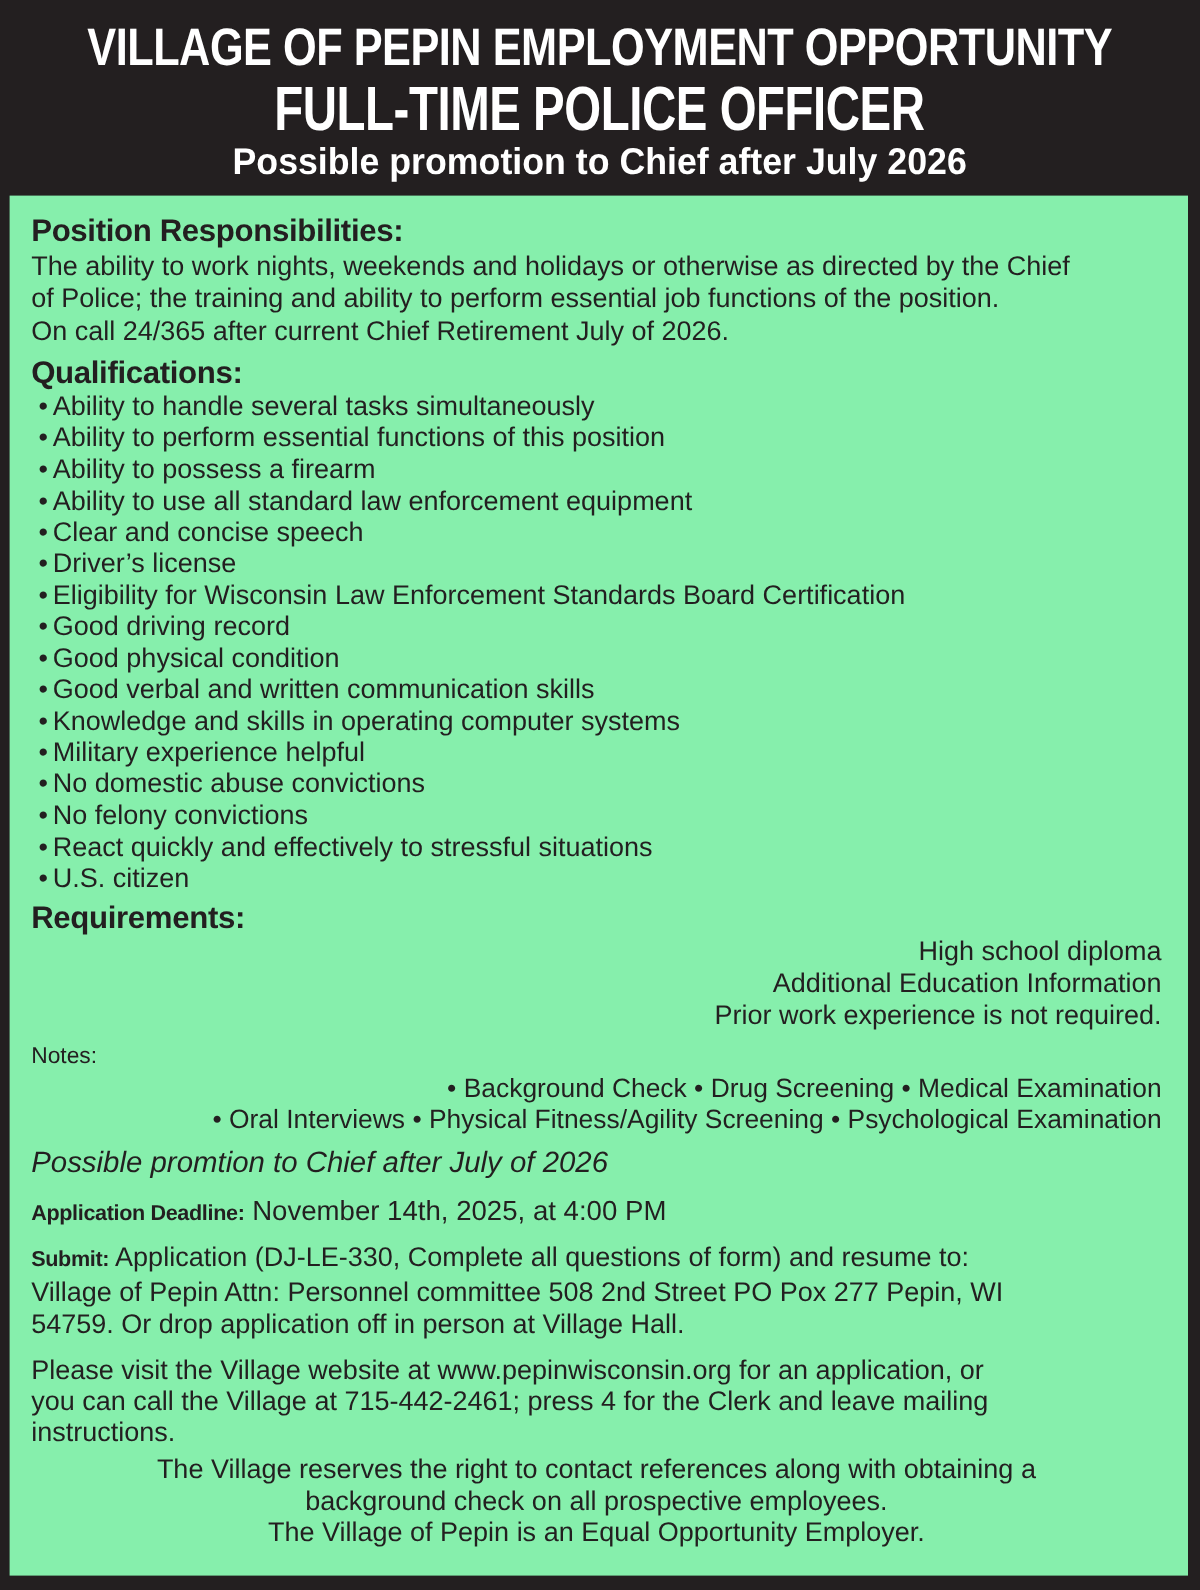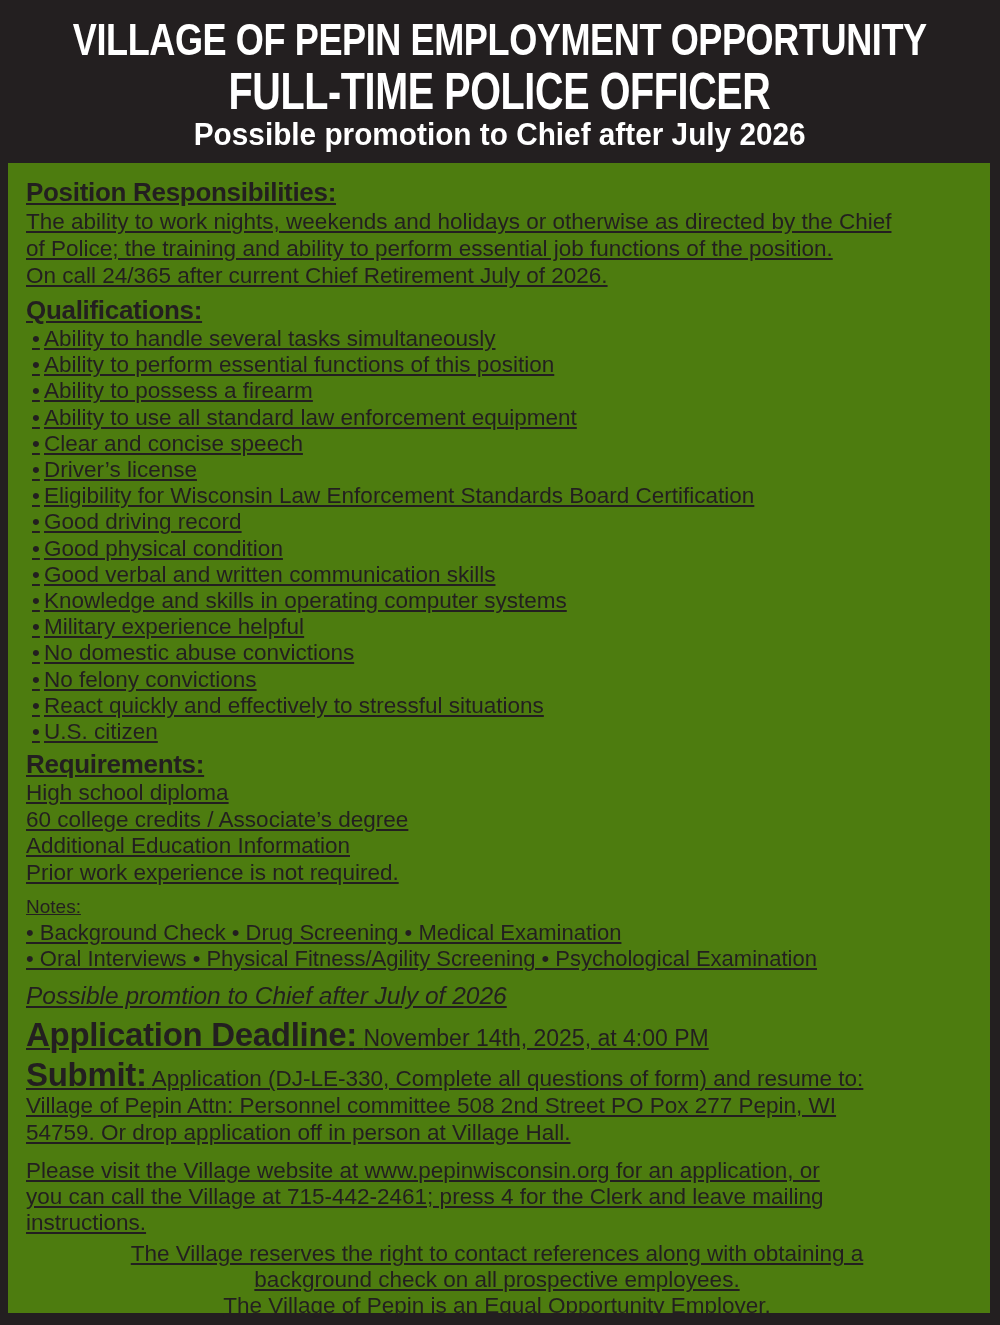--- a/index.html
+++ b/index.html
@@ -32,43 +32,42 @@
     transform: scaleX(0.76); transform-origin: center;
     letter-spacing: -0.5px;
   }
   .banner-line3 {
     font-size: 31px; font-weight: bold; line-height: 38px; white-space: nowrap;
     transform: scaleX(0.96); transform-origin: center;
   }
   
   .sheet {
     position: absolute; left: 8px; right: 10px; top: 163px; bottom: 12px;
-    background: #4d7c0f;
+    background: #86efac;
     padding: 16px 22px 0 18px;
-    text-decoration: underline;
   }
   .h2 {
     font-size: 26px; font-weight: bold; line-height: 26px; margin: 0 0 3px 0;
     letter-spacing: -0.3px;
   }
   .para { margin: 0 0 8px 0; }
   .line { font-size: 22.5px; line-height: 27px; white-space: nowrap; }
   .bullets { margin: 0 0 6px 0; }
   .bullet-row { display: flex; line-height: 26.2px; font-size: 22.5px; }
   .dot { width: 18px; padding-left: 6px; flex: 0 0 18px; }
-  .req-lines .line { line-height: 26.5px; }
+  .req-lines .line { line-height: 26.5px; text-align: right; }
   .notes-label { font-size: 19px; line-height: 25px; margin: 8px 0 1px 0; }
-  .notes-lines { text-align: left; margin: 0 0 10px 0; }
+  .notes-lines { text-align: right; margin: 0 0 10px 0; }
   .notes-lines .line { font-size: 22px; line-height: 26px; }
   .promo-note {
     font-style: italic; font-size: 24.5px; line-height: 28px;
     margin: 0 0 10px 0; white-space: nowrap;
   }
   .label-para { font-size: 23px; line-height: 30px; margin: 0 0 8px 0; white-space: nowrap; }
-  .bold-label { font-size: 33px; font-weight: bold; letter-spacing: -0.3px; }
+  .bold-label { font-size: 18px; font-weight: bold; letter-spacing: -0.3px; }
   .submit-block { margin: 0 0 12px 0; }
   .submit-block .line { line-height: 27px; }
   .website-block { margin: 0 0 5px 0; }
   .website-block .line { line-height: 26px; }
   .footer-block { text-align: center; }
   .footer-block .line { line-height: 26px; }
 </style>
 </head>
 <body>
 
@@ -171,21 +170,20 @@
         <div class="bullet-row">
           <span class="dot">•</span>
           <span>U.S. citizen</span>
         </div>
       </div>
 
     <div class="h2">Requirements:</div>
     <div class="para req-lines">
 
     <div class="line">High school diploma</div>
-        <div class="line">60 college credits / Associate’s degree</div>
         <div class="line">Additional Education Information</div>
         <div class="line">Prior work experience is not required.</div>
       </div>
 
     <div class="notes-label">Notes:</div>
     <div class="notes-lines">
 
     <div class="line">•  Background Check  •  Drug Screening  •  Medical Examination</div>
         <div class="line">•  Oral Interviews  •  Physical Fitness/Agility Screening  •  Psychological Examination</div>
       </div>

